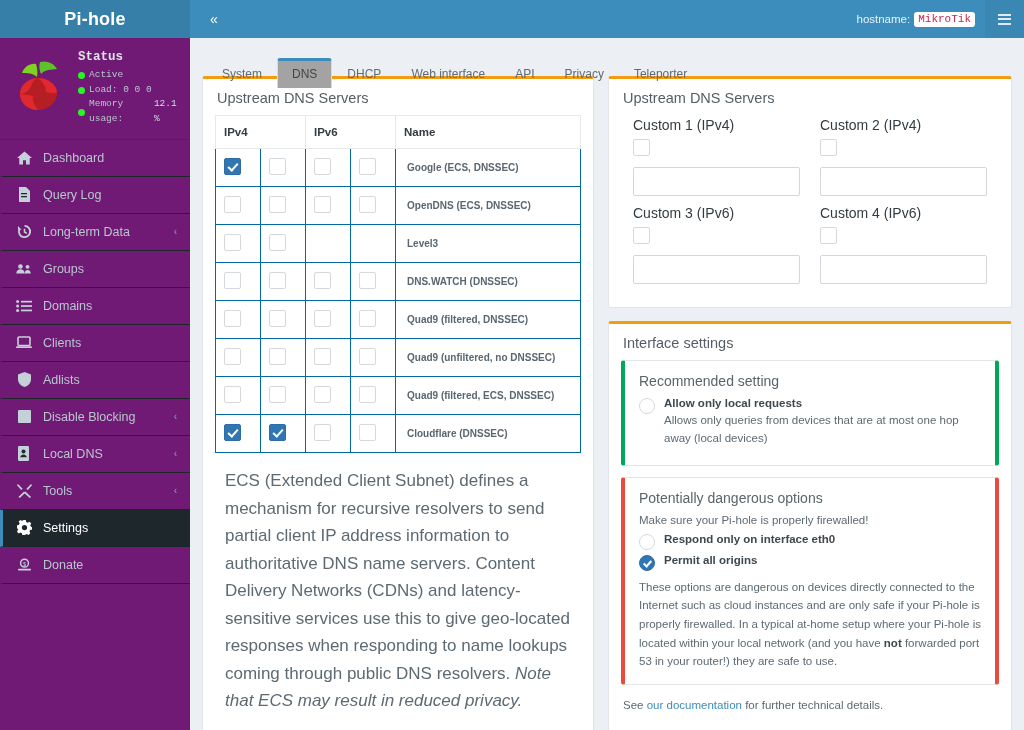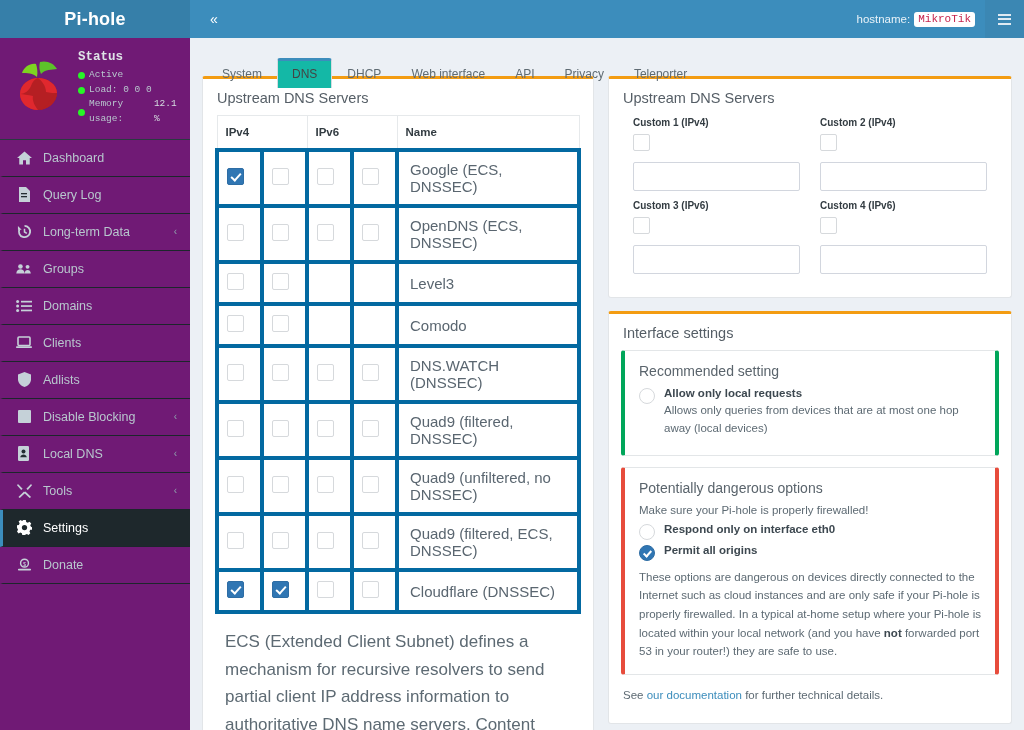--- a/index.html
+++ b/index.html
@@ -74,21 +74,21 @@
   .content { flex: 1; background: #ecf0f5; padding: 0 12px 0 12px; overflow: hidden; }
 
   
   .tabs { display: flex; align-items: flex-end; height: 38px; padding-left: 5px; gap: 0; }
   .tab {
     font-size: 12px; color: #5f6b73; padding: 9px 14px 8px 14px;
     cursor: pointer; border: 1px solid transparent; border-bottom: none;
     position: relative; top: 12px; line-height: 1;
   }
   .tab.active {
-    background: #14b8a6; color: #444; border-color: #d5dbe0;
+    background: #a3a3a3; color: #444; border-color: #d5dbe0;
     border-top: 3px solid #3c8dbc; border-radius: 3px 3px 0 0;
     padding-top: 7px;
   }
 
   .cols { display: flex; gap: 14px; align-items: flex-start; }
   .col-left { width: 392px; min-width: 392px; }
   .col-right { flex: 1; }
 
   .panel {
     background: #fff; border: 1px solid #e2e5e8; border-top: 3px solid #f39c12;
@@ -98,22 +98,22 @@
   .panel-title { font-size: 14.5px; color: #555e66; font-weight: normal; }
   .panel-body { padding: 0 12px 12px 12px; }
 
   
   table.dns { width: 100%; border-collapse: collapse; }
   table.dns th {
     font-size: 11.5px; color: #333c42; font-weight: bold; text-align: left;
     padding: 10px 8px; border: 1px solid #e6e9eb; border-top: 1px solid #e6e9eb;
   }
   table.dns td {
-    border: 4px solid #0369a1; padding: 9px 8px; vertical-align: middle;
-    font-size: 15px; color: #5a6670;
+    border: 1px solid #0369a1; padding: 9px 8px; vertical-align: middle;
+    font-size: 10px; color: #5a6670; font-weight: bold;
   }
   table.dns td.cb { width: 45px; }
   .name-cell { padding-left: 11px !important; }
 
   .chk {
     width: 17px; height: 17px; border: 1px solid #d6d9dc; border-radius: 2px;
     background: #fff; display: inline-block; position: relative; cursor: pointer;
   }
   .chk.checked { background: #3076b3; border-color: #2e6da4; }
   .chk.checked::after {
@@ -123,21 +123,21 @@
   }
 
   .ecs-note {
     font-size: 17px; color: #5d6a73; line-height: 1.62; padding: 14px 10px 6px 10px;
   }
   .ecs-note em { font-style: italic; }
 
   
   .custom-grid { display: flex; flex-wrap: wrap; padding: 2px 2px 2px 2px; }
   .custom-cell { width: 50%; padding: 0 10px 9px 10px; }
-  .custom-label { font-size: 10px; font-weight: bold; color: #333c42; margin-bottom: 6px; }
+  .custom-label { font-size: 14px; font-weight: normal; color: #333c42; margin-bottom: 6px; }
   .custom-input {
     width: 100%; height: 29px; border: 1px solid #d2d6de; border-radius: 2px;
     background: #fff; margin-top: 7px;
   }
 
   
   .alert-box { border: 1px solid #e3e6e8; border-radius: 3px; padding: 12px 14px 13px 14px; margin-bottom: 11px; }
   .alert-box.green { border-left: 4px solid #00a65a; border-right: 4px solid #00a65a; }
   .alert-box.red { border-left: 4px solid #e74c3c; border-right: 4px solid #e74c3c; }
   .alert-title { font-size: 14px; color: #5a646c; margin-bottom: 8px; }
@@ -409,27 +409,20 @@
                     <tr>
                       <td class="cb"><span class="chk"></span></td>
                       <td class="cb"><span class="chk"></span></td>
                       <td class="cb"></td>
                       <td class="cb"></td>
                       <td class="name-cell">Level3</td>
                     </tr>
                     <tr>
                       <td class="cb"><span class="chk"></span></td>
                       <td class="cb"><span class="chk"></span></td>
-                      <td class="cb"></td>
-                      <td class="cb"></td>
-                      <td class="name-cell">Comodo</td>
-                    </tr>
-                    <tr>
-                      <td class="cb"><span class="chk"></span></td>
-                      <td class="cb"><span class="chk"></span></td>
                       <td class="cb"><span class="chk"></span></td>
                       <td class="cb"><span class="chk"></span></td>
                       <td class="name-cell">DNS.WATCH (DNSSEC)</td>
                     </tr>
                     <tr>
                       <td class="cb"><span class="chk"></span></td>
                       <td class="cb"><span class="chk"></span></td>
                       <td class="cb"><span class="chk"></span></td>
                       <td class="cb"><span class="chk"></span></td>
                       <td class="name-cell">Quad9 (filtered, DNSSEC)</td>

